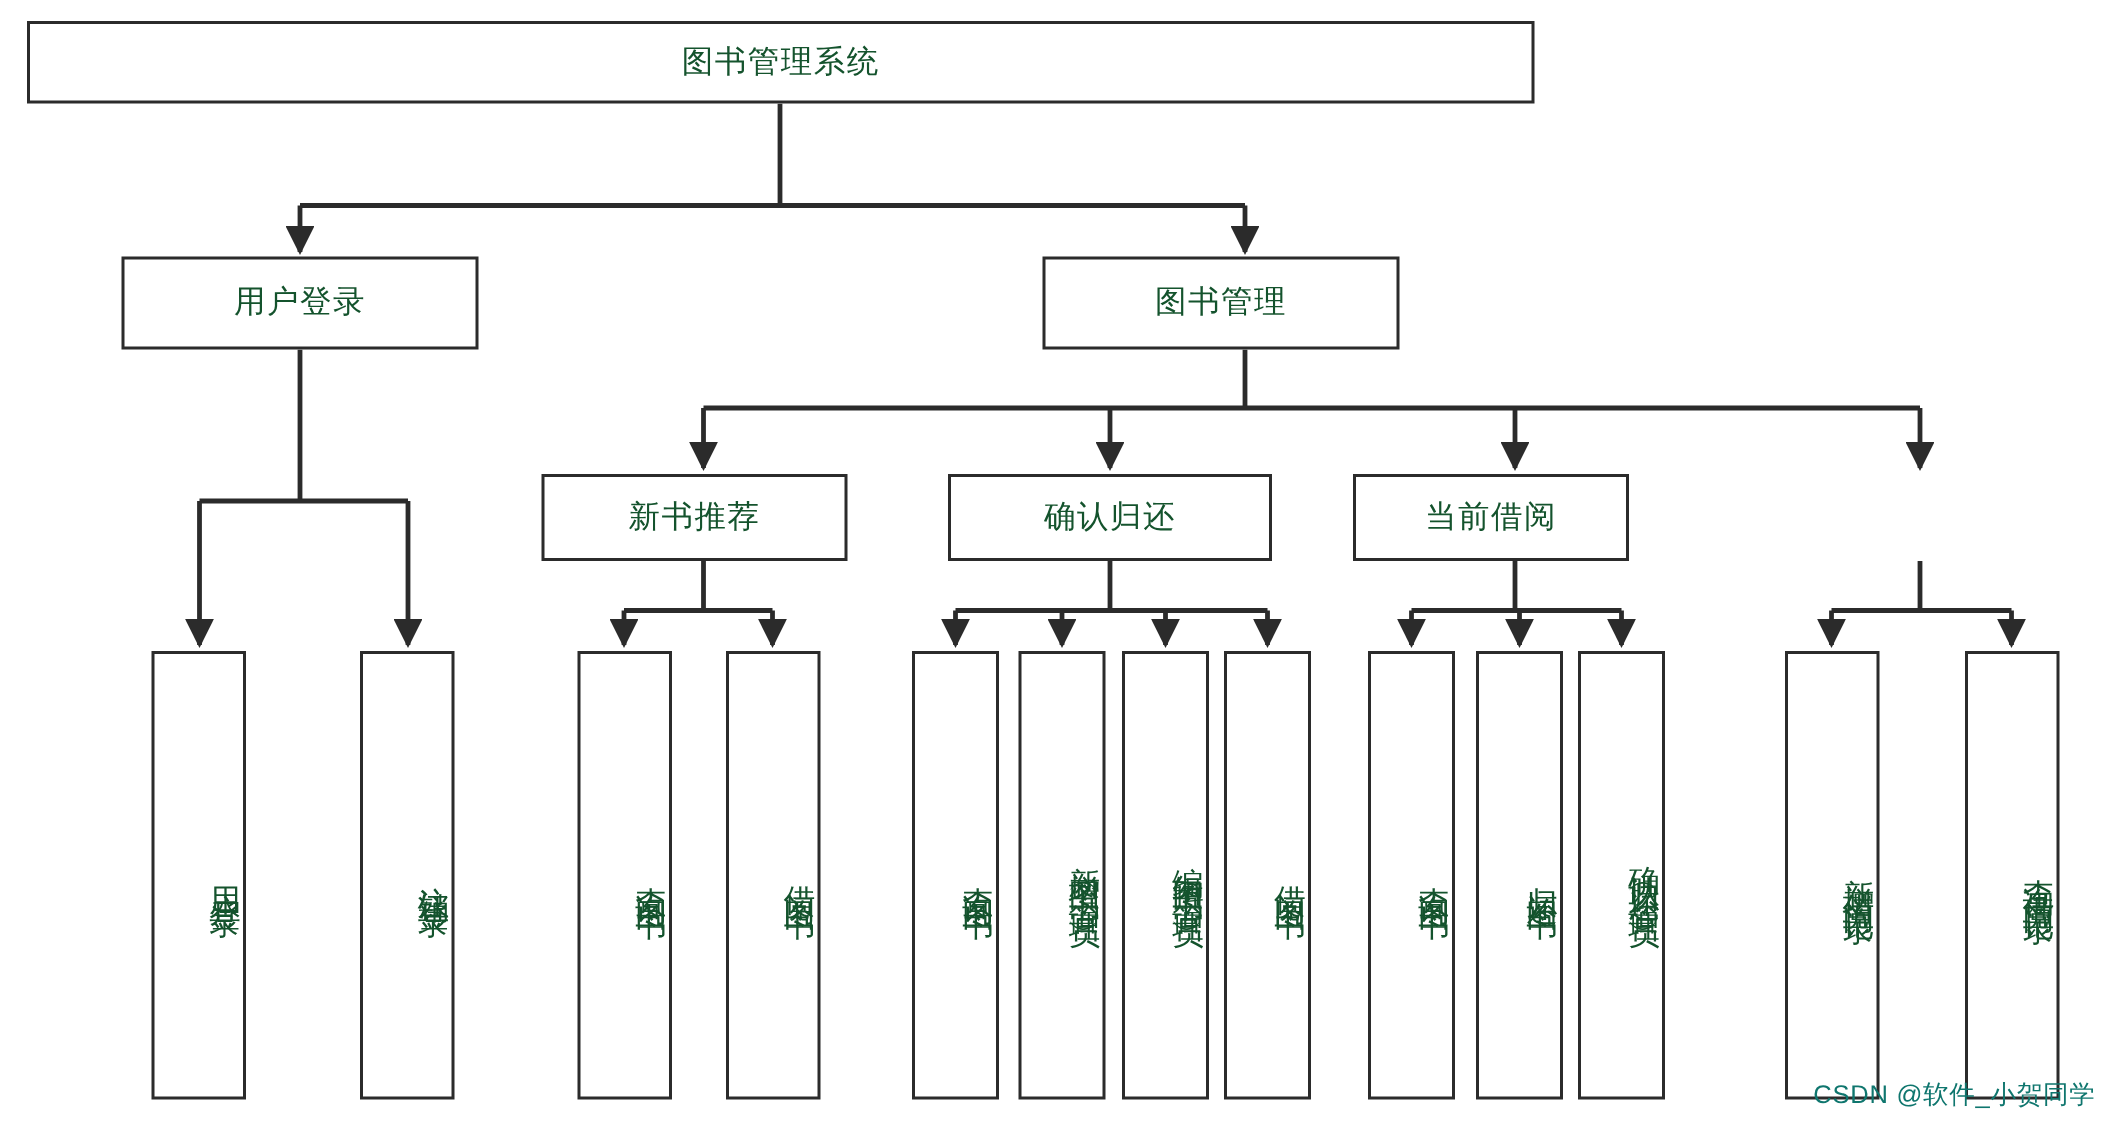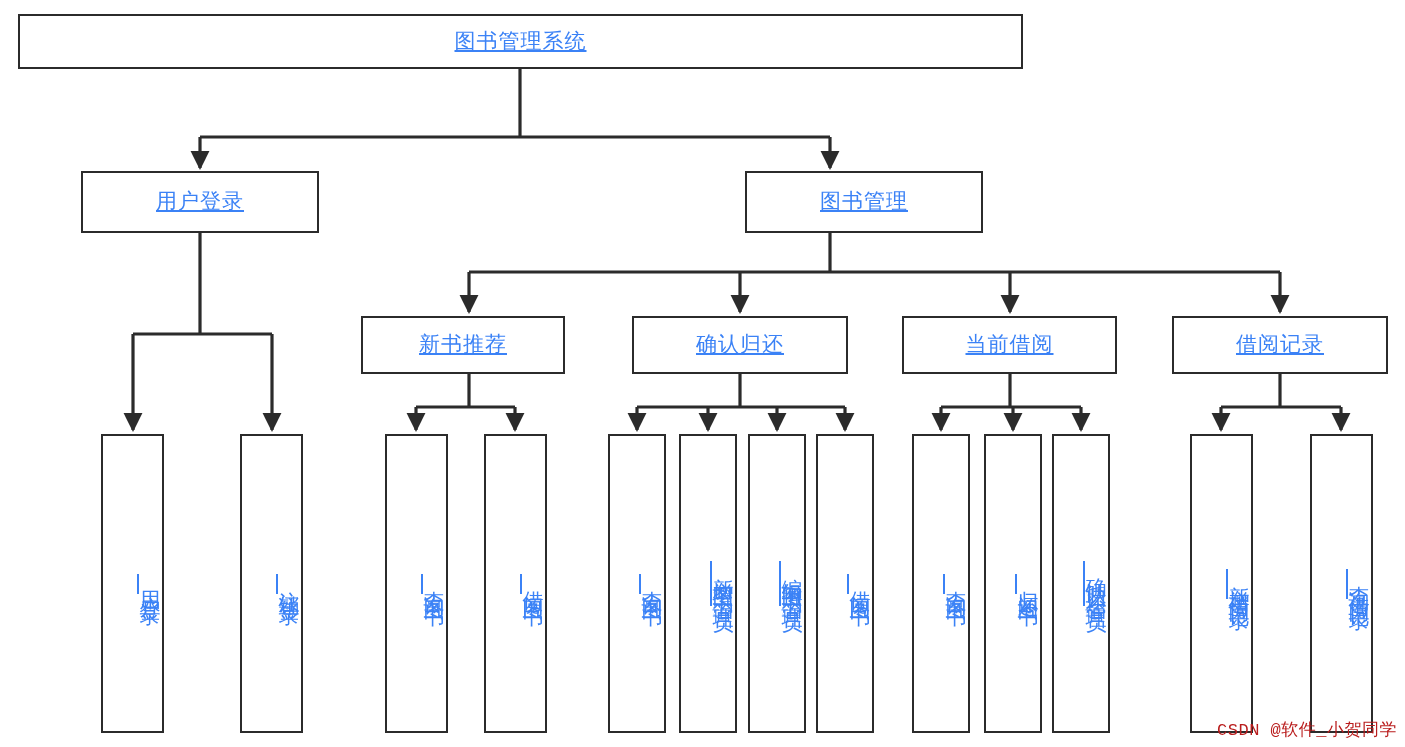--- a/index.html
+++ b/index.html
@@ -25,23 +25,22 @@
     height: 747px;
   }
   .node {
     position: absolute;
     box-sizing: border-box;
     background: #ffffff;
     border: 2.4px solid #2b2b2b;
     display: flex;
     align-items: center;
     justify-content: center;
-    color: #3b82f6;
+    color: #14532d;
     z-index: 3;
-    text-decoration: underline;
   }
   .node.horizontal {
     font-size: 21px;
     letter-spacing: 1px;
     line-height: 1.1;
   }
   .node.vertical {
     writing-mode: vertical-rl;
     text-orientation: upright;
     font-size: 21px;
@@ -56,25 +55,25 @@
     writing-mode: vertical-rl;
     text-orientation: upright;
     display: block;
     white-space: nowrap;
   }
   .watermark {
     position: absolute;
     right: 8px;
     bottom: 6px;
     font-size: 17px;
-    color: #b91c1c;
+    color: #0f766e;
     letter-spacing: 0.5px;
     z-index: 6;
     white-space: nowrap;
-    font-family: Liberation Mono, monospace;
+    font-family: Liberation Sans, sans-serif;
   }
 </style>
 </head>
 <body>
 
 <div id="canvas">
 
   <svg id="edges" viewBox="0 0 1405 747" xmlns="http://www.w3.org/2000/svg">
     <defs>
       <marker id="arrow" viewBox="0 0 10 10" refX="9" refY="5" markerWidth="6" markerHeight="6" orient="auto-start-reverse">
@@ -128,35 +127,32 @@
     </g>
   </svg>
 
   <div class="node horizontal" style="left:18px; top:14px; width:1005px; height:55px;">
     <span>图书管理系统</span>
   </div>
 
   <div class="node horizontal" style="left:81px; top:171px; width:238px; height:62px;">
     <span>用户登录</span>
   </div>
-  <div class="node horizontal" style="left:745px; top:171px; width:238px; height:62px;">
+  <div class="node horizontal" style="left:695px; top:171px; width:238px; height:62px;">
     <span>图书管理</span>
   </div>
 
   <div class="node horizontal" style="left:361px; top:316px; width:204px; height:58px;">
     <span>新书推荐</span>
   </div>
   <div class="node horizontal" style="left:632px; top:316px; width:216px; height:58px;">
     <span>确认归还</span>
   </div>
-  <div class="node horizontal" style="left:902px; top:316px; width:215px; height:58px;">
+  <div class="node horizontal" style="left:902px; top:316px; width:184px; height:58px;">
     <span>当前借阅</span>
-  </div>
-  <div class="node horizontal" style="left:1172px; top:316px; width:216px; height:58px;">
-    <span>借阅记录</span>
   </div>
 
   <div class="node vertical" style="left:101px; top:434px; width:63px; height:299px;">
     <span class="vtext">用户登录</span>
   </div>
   <div class="node vertical" style="left:240px; top:434px; width:63px; height:299px;">
     <span class="vtext">注销登录</span>
   </div>
   <div class="node vertical" style="left:385px; top:434px; width:63px; height:299px;">
     <span class="vtext">查询图书</span>

